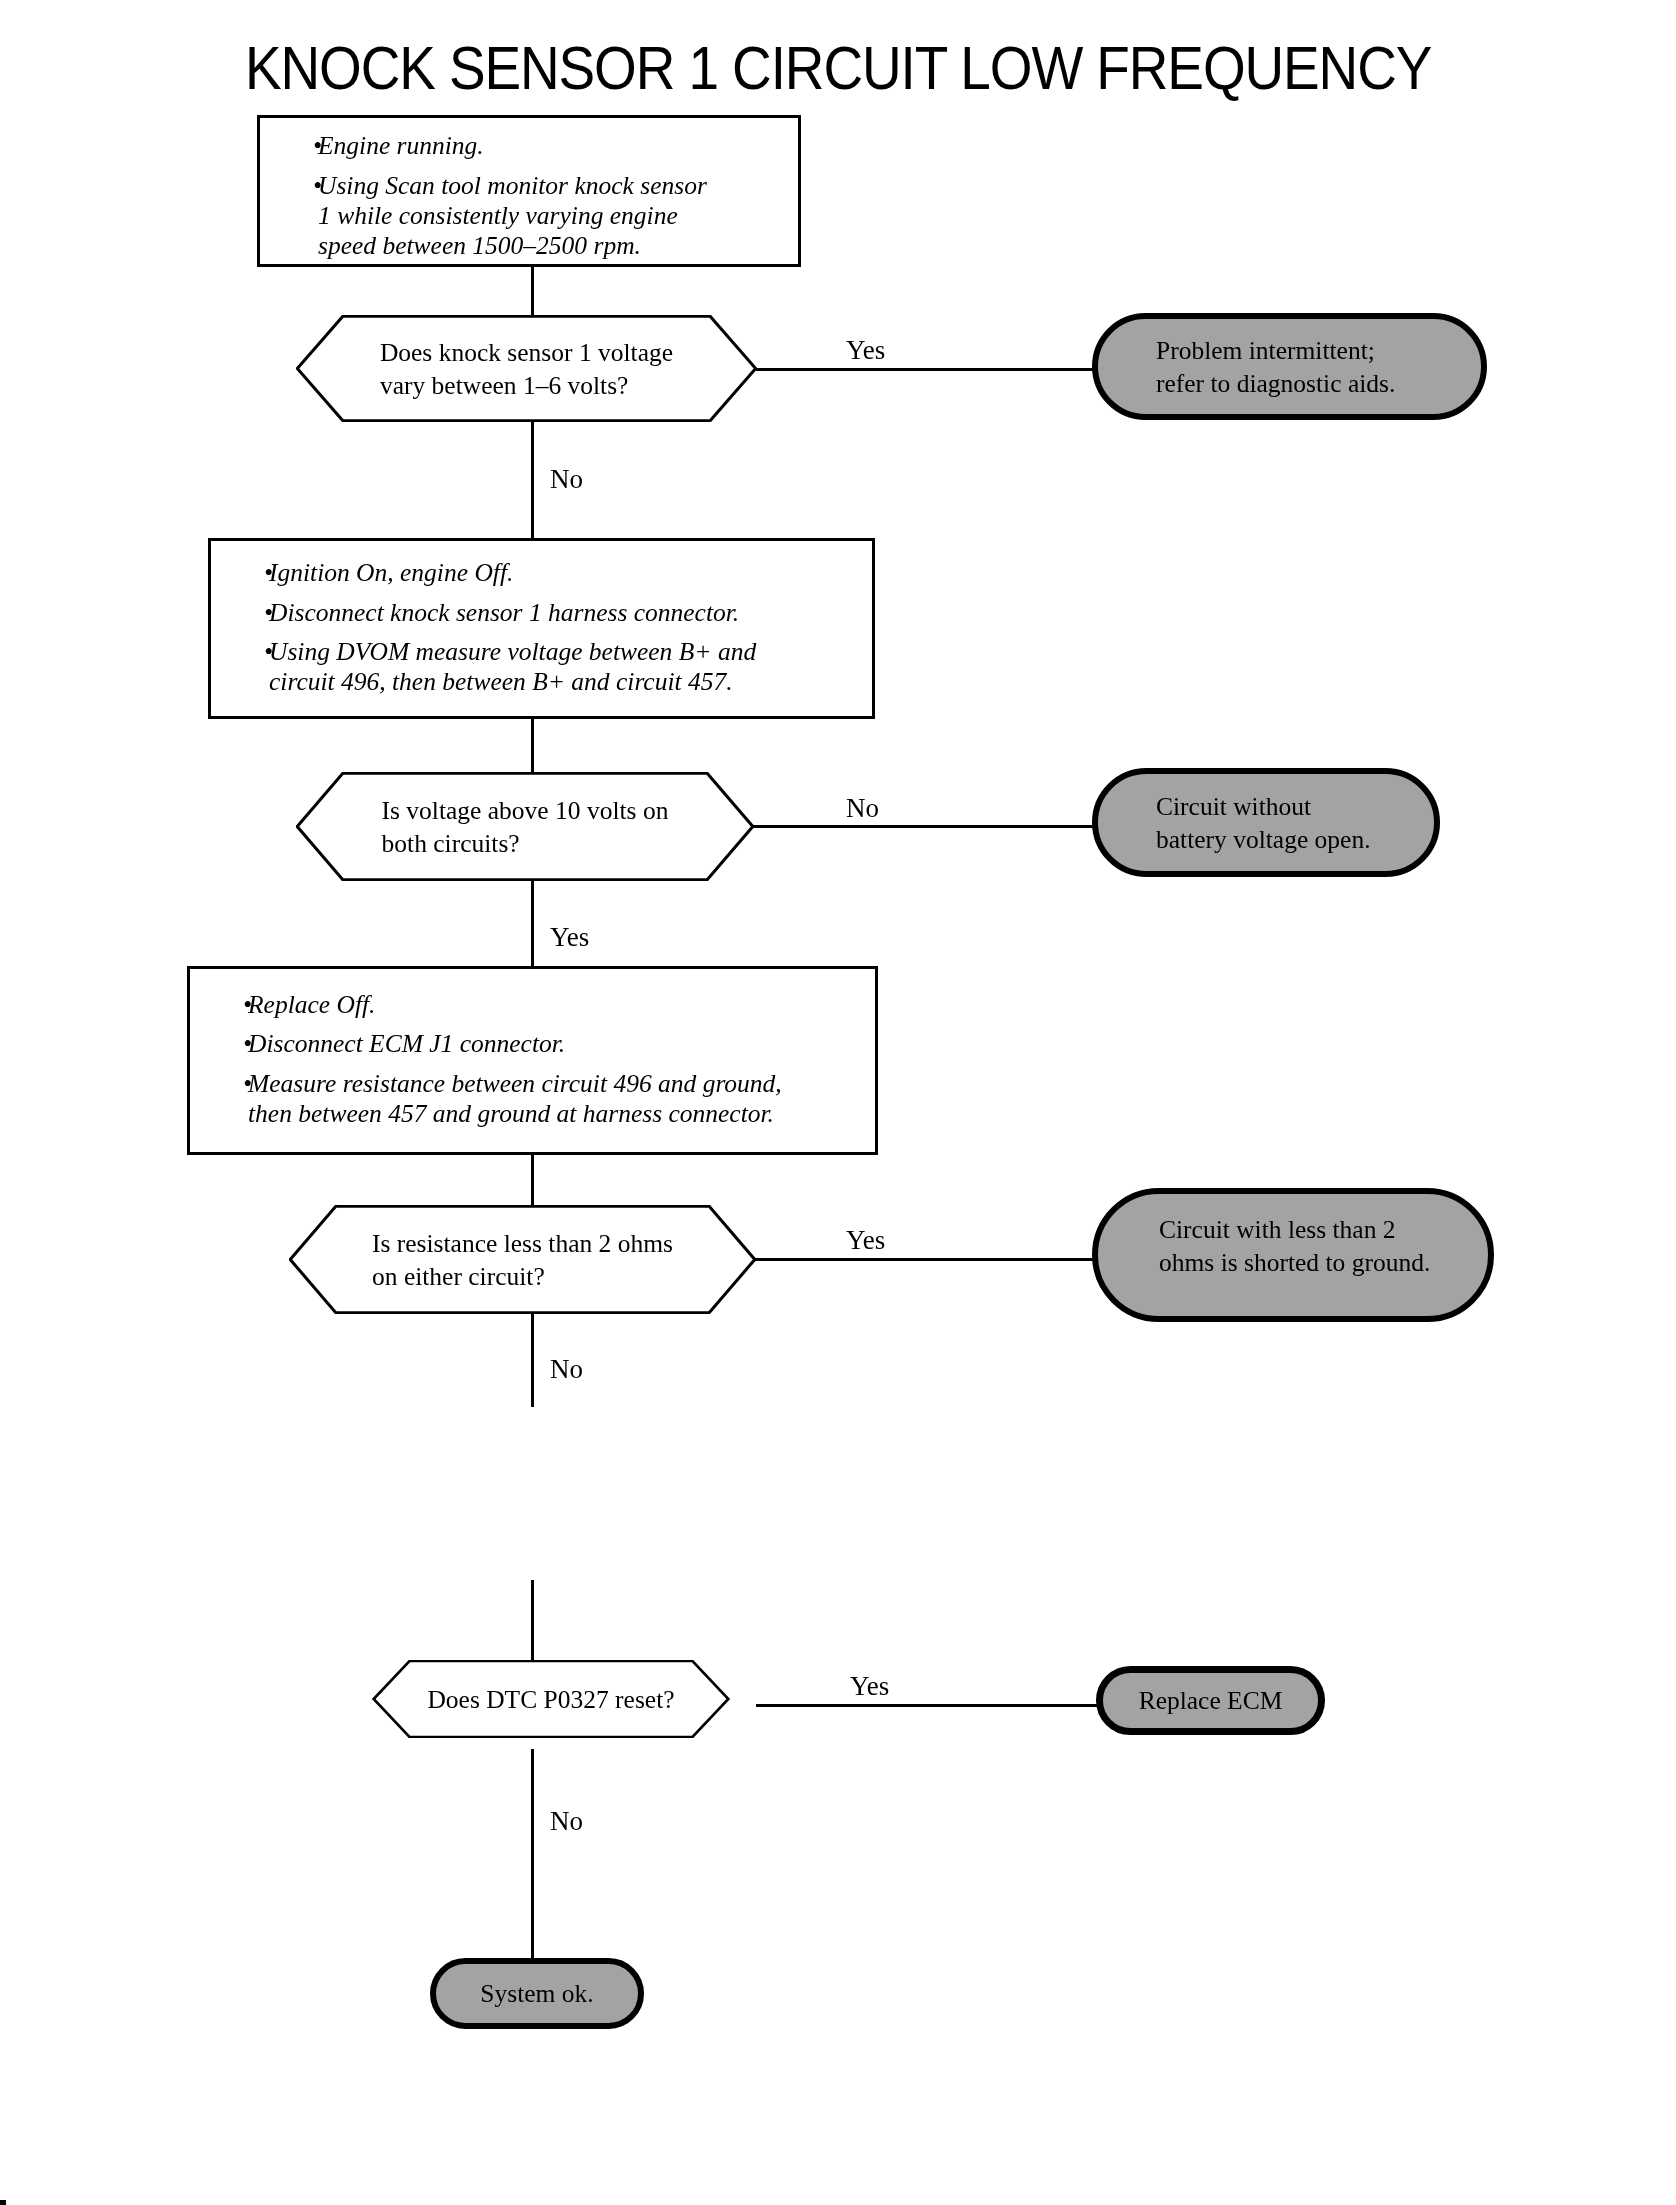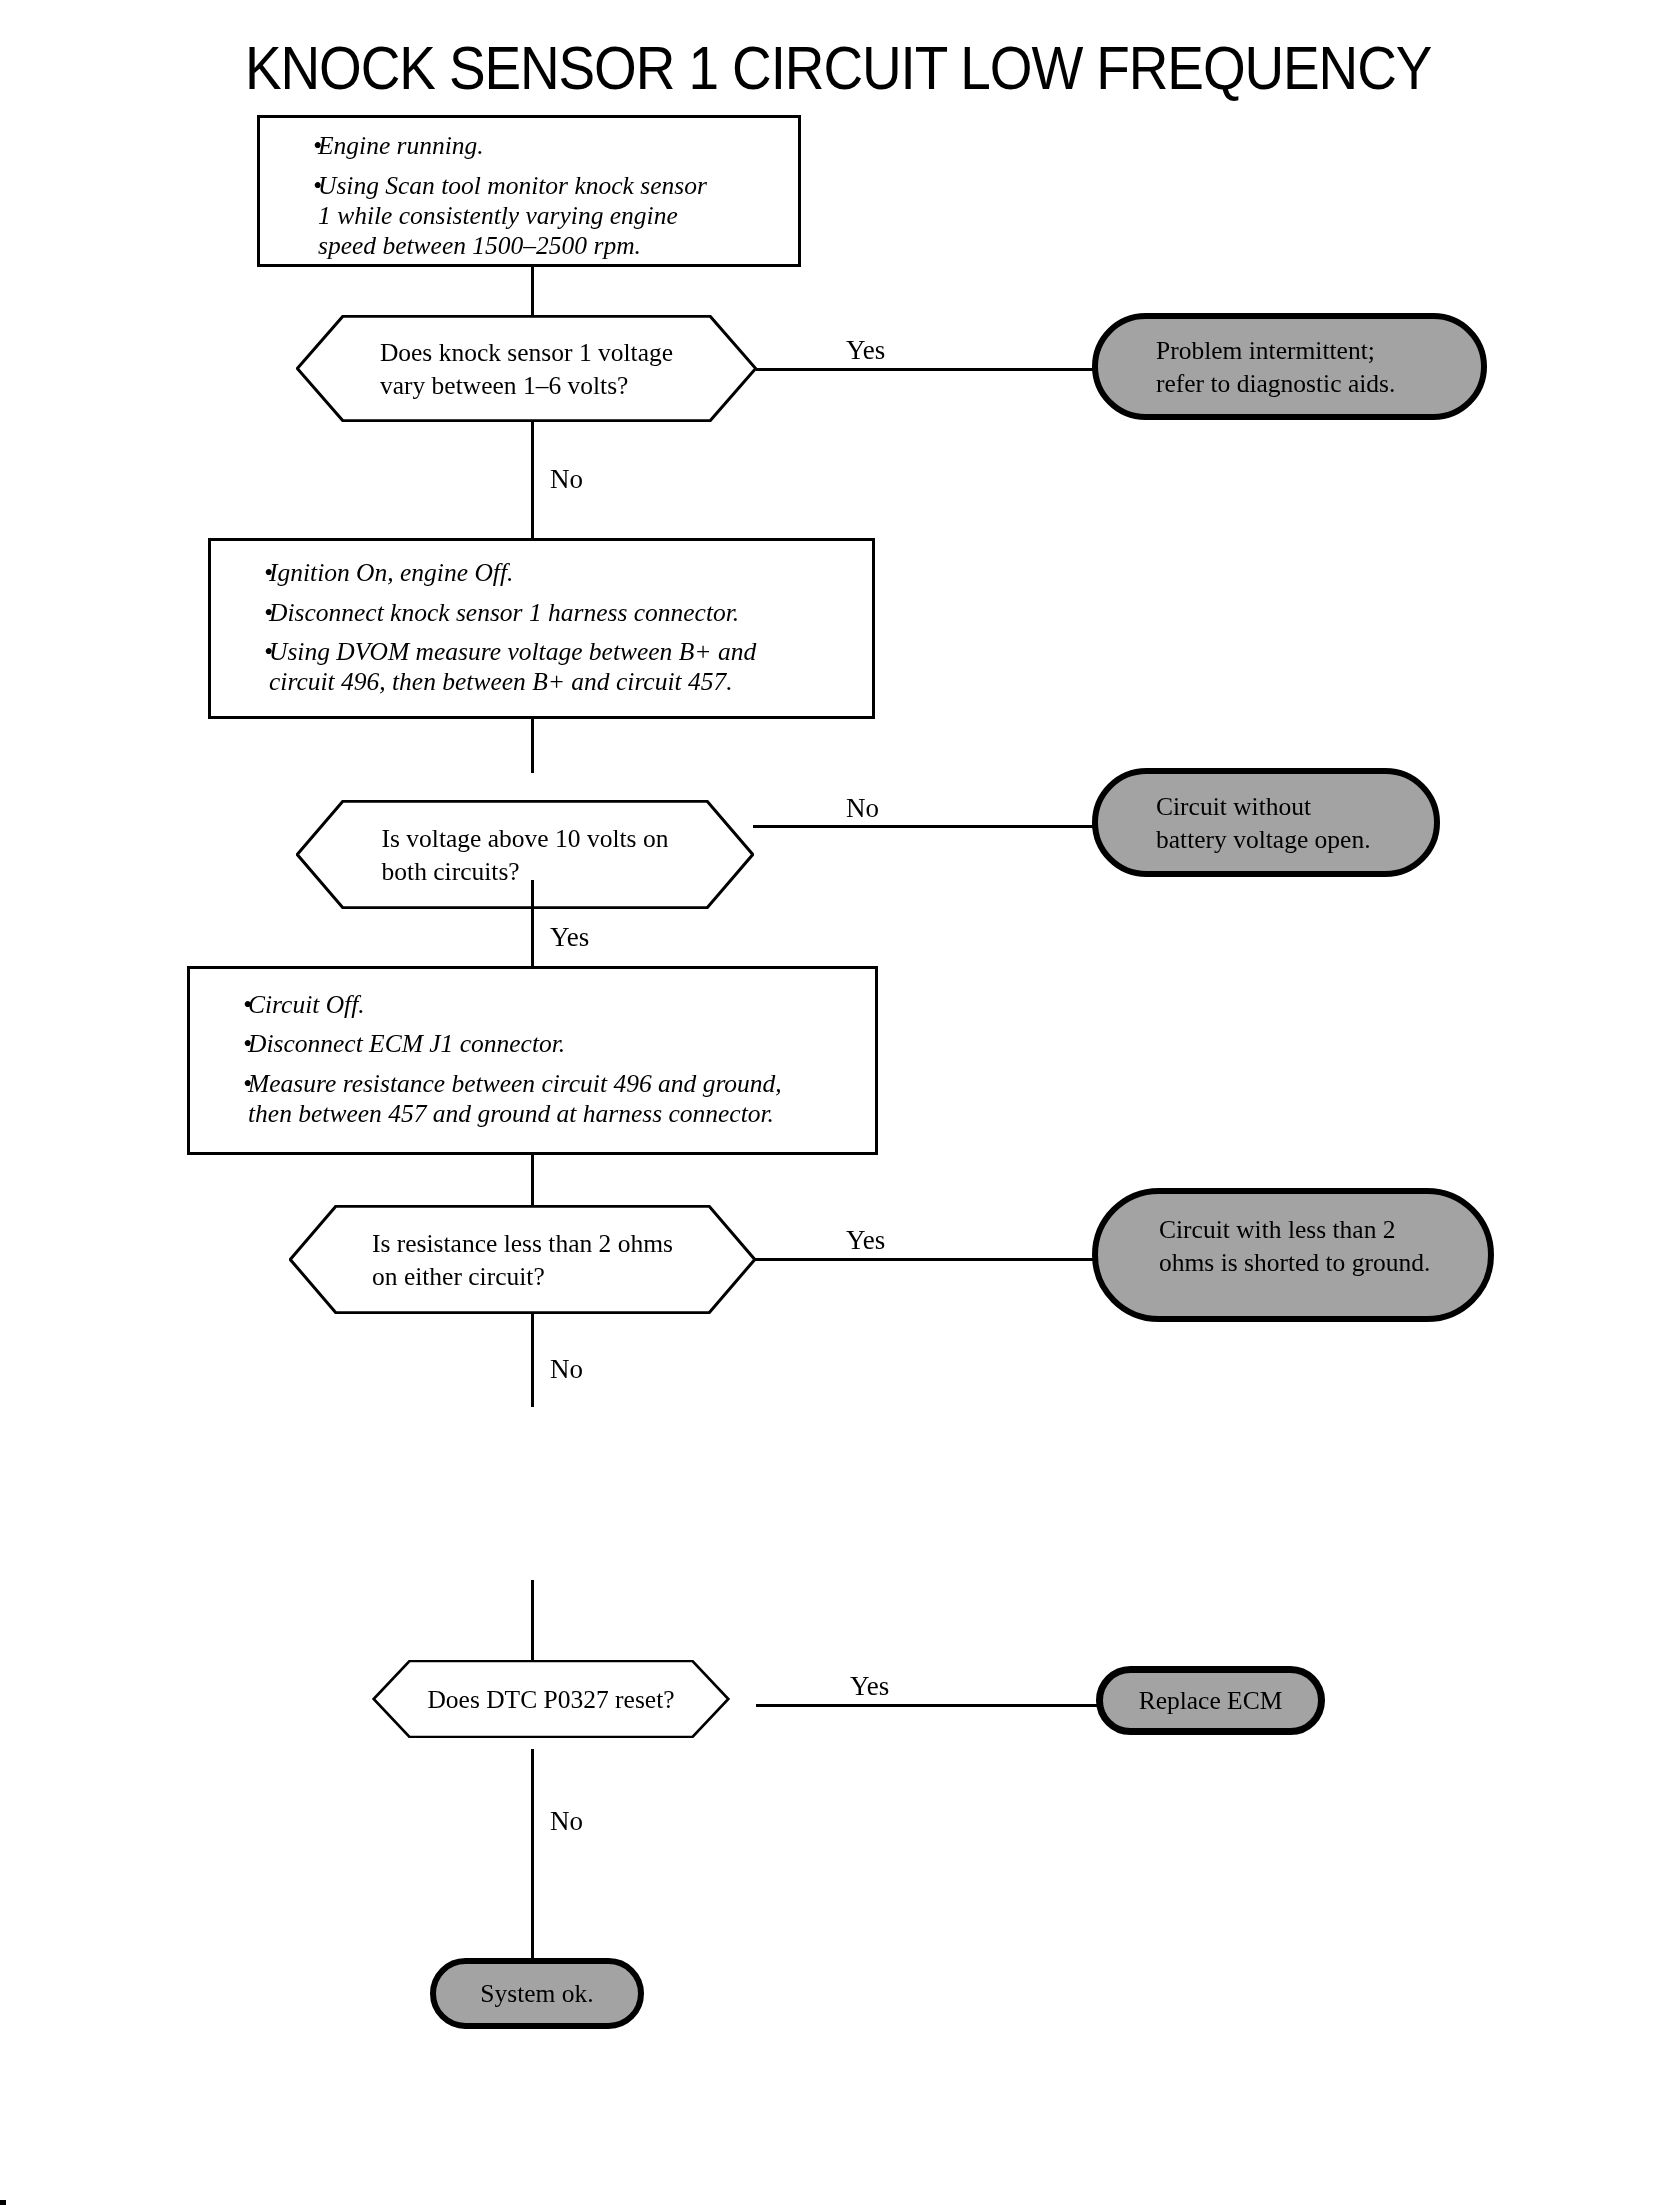--- a/index.html
+++ b/index.html
@@ -119,21 +119,21 @@
       </li>
       <li>
         <span class="tline">Using DVOM measure voltage between B+ and</span>
         <span class="tline">circuit 496, then between B+ and circuit 457.</span>
       </li>
     </ul>
   </div>
 
   <div class="vline" style="left:531px;top:717px;height:56px;"></div>
 
-  <div class="decision" style="left:296px;top:772px;width:458px;height:109px;margin-top:28px;">
+  <div class="decision" style="left:296px;top:772px;width:458px;height:109px;">
     <svg viewBox="0 0 753 179">
       <polygon points="2,89.5 77,2 676,2 751,89.5 676,177 77,177" fill="#ffffff" stroke="#000000" stroke-width="5"></polygon>
     </svg>
     <div class="dtext">
       <div class="inner">
         <span class="tline">Is voltage above 10 volts on</span>
         <span class="tline">both circuits?</span>
       </div>
     </div>
   </div>
@@ -147,21 +147,21 @@
       <span class="tline">battery voltage open.</span>
     </div>
   </div>
 
   <div class="vline" style="left:531px;top:880px;height:88px;"></div>
   <div class="edge-label" style="left:550px;top:923px;">Yes</div>
 
   <div class="process" style="left:187px;top:966px;width:691px;height:189px;padding-top:20.7px;">
     <ul>
       <li>
-        <span class="tline">Circuit Off.</span>
+        <span class="tline">Replace Off.</span>
       </li>
       <li>
         <span class="tline">Disconnect ECM J1 connector.</span>
       </li>
       <li>
         <span class="tline">Measure resistance between circuit 496 and ground,</span>
         <span class="tline">then between 457 and ground at harness connector.</span>
       </li>
     </ul>
   </div>

